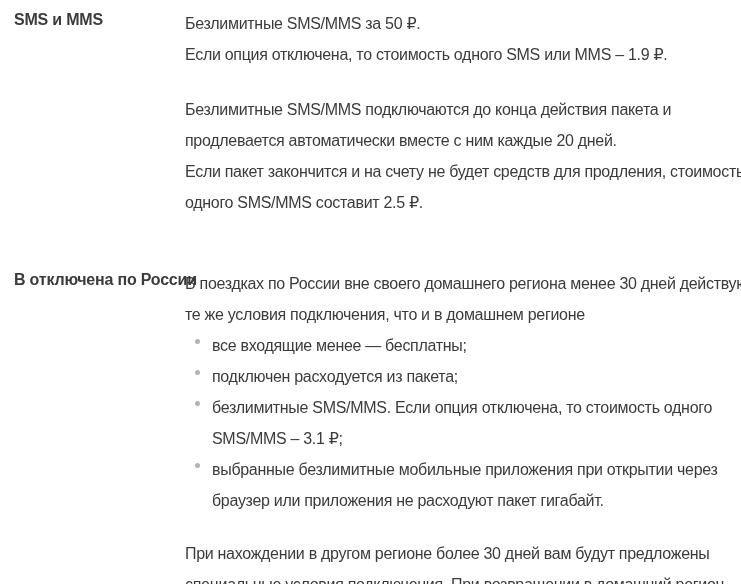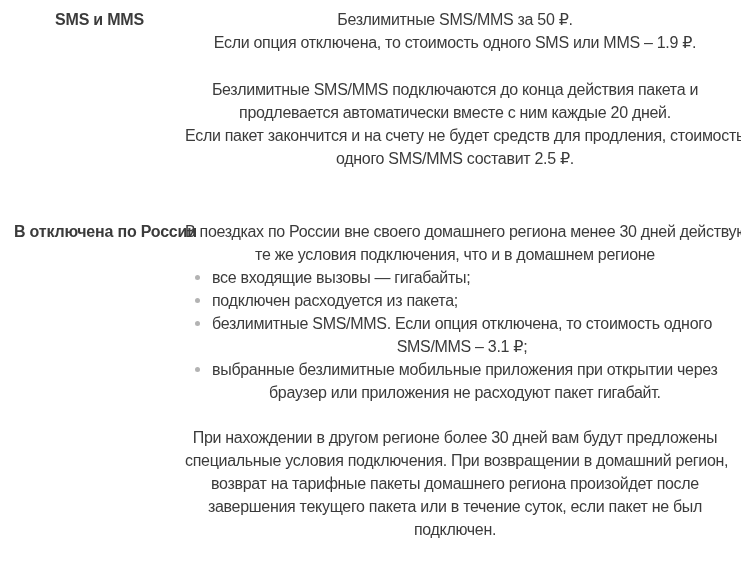--- a/index.html
+++ b/index.html
@@ -1,15 +1,15 @@
 <!DOCTYPE html>
 <html><head>
 <meta charset="utf-8">
 <style>
-  * { box-sizing: border-box; text-align: center; }
+  * { box-sizing: border-box; }
   html, body {
     margin: 0;
     padding: 0;
     width: 741px;
     height: 584px;
     background: #ffffff;
     overflow: hidden;
     font-family: "Liberation Sans", "DejaVu Sans", sans-serif;
     color: #3b3b3b;
   }
@@ -32,21 +32,21 @@
     font-size: 16px;
     font-weight: bold;
     line-height: 23.5px;
     letter-spacing: -0.2px;
     white-space: pre;
   }
   .content-col {
     flex: 1 1 auto;
     min-width: 0;
     font-size: 16px;
-    line-height: 23px;
+    line-height: 31px;
     letter-spacing: -0.3px;
   }
   .para {
     white-space: pre;
     margin: 0;
   }
   .para-gap {
     margin-top: 23.5px;
   }
   .bullet-list {
@@ -91,21 +91,21 @@
   </div>
 
   <div class="section section-travel">
     <div class="label-col">В отключена по России</div>
     <div class="content-col">
       <p class="para">В поездках по России вне своего домашнего региона менее 30 дней действуют
 те же условия подключения, что и в домашнем регионе</p>
       <ul class="bullet-list">
         <li class="bullet-item">
           <span class="bullet-dot"></span>
-          <span class="bullet-text">все входящие вызовы — гигабайты;</span>
+          <span class="bullet-text">все входящие менее — бесплатны;</span>
         </li>
         <li class="bullet-item">
           <span class="bullet-dot"></span>
           <span class="bullet-text">подключен расходуется из пакета;</span>
         </li>
         <li class="bullet-item">
           <span class="bullet-dot"></span>
           <span class="bullet-text">безлимитные SMS/MMS. Если опция отключена, то стоимость одного
 SMS/MMS – 3.1 ₽;</span>
         </li>

